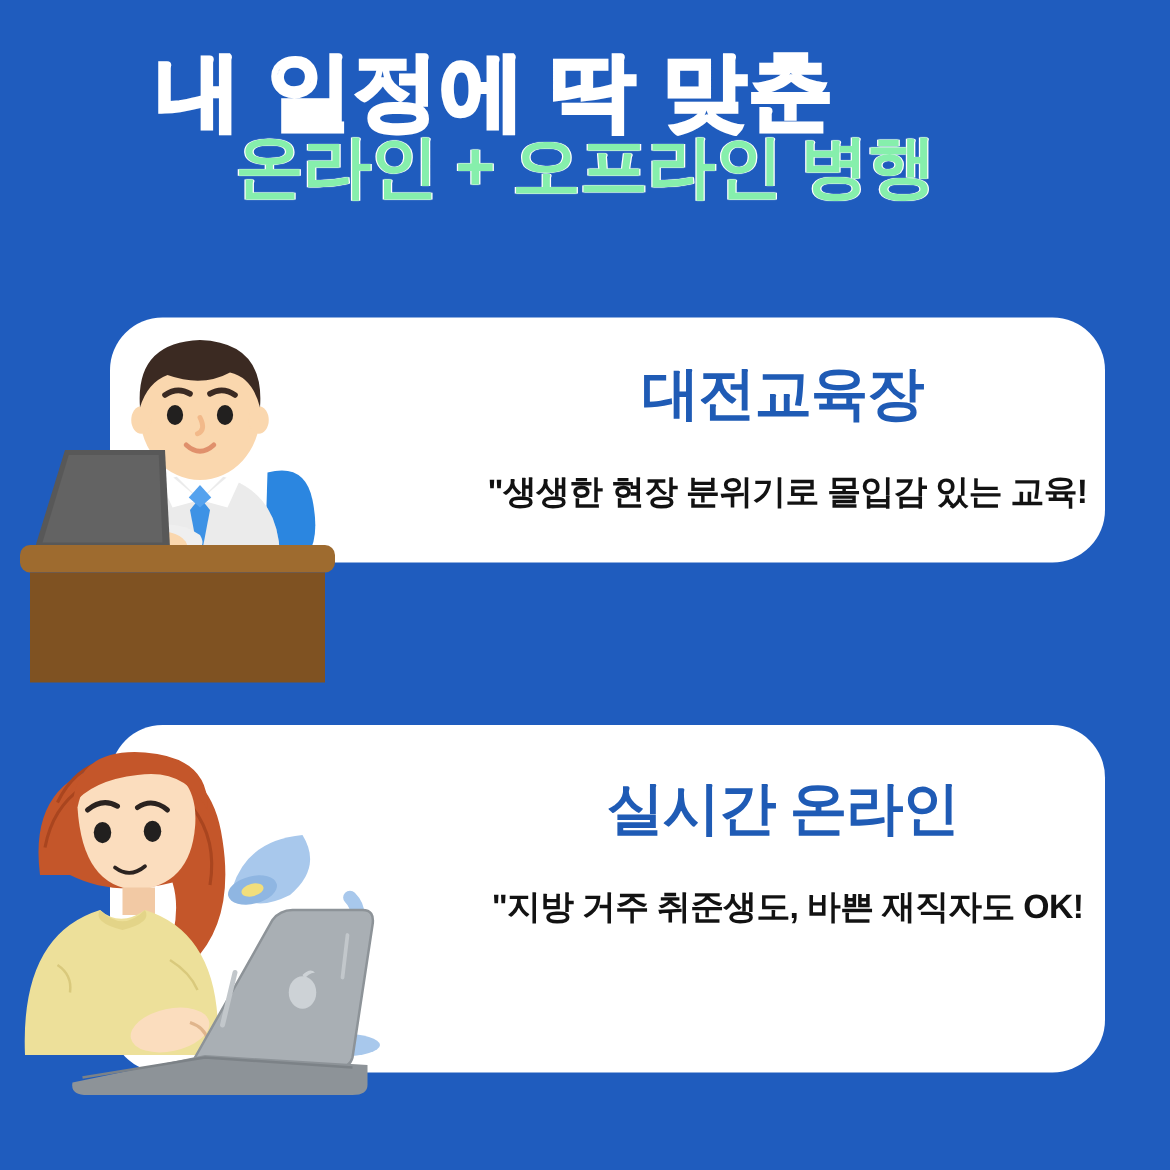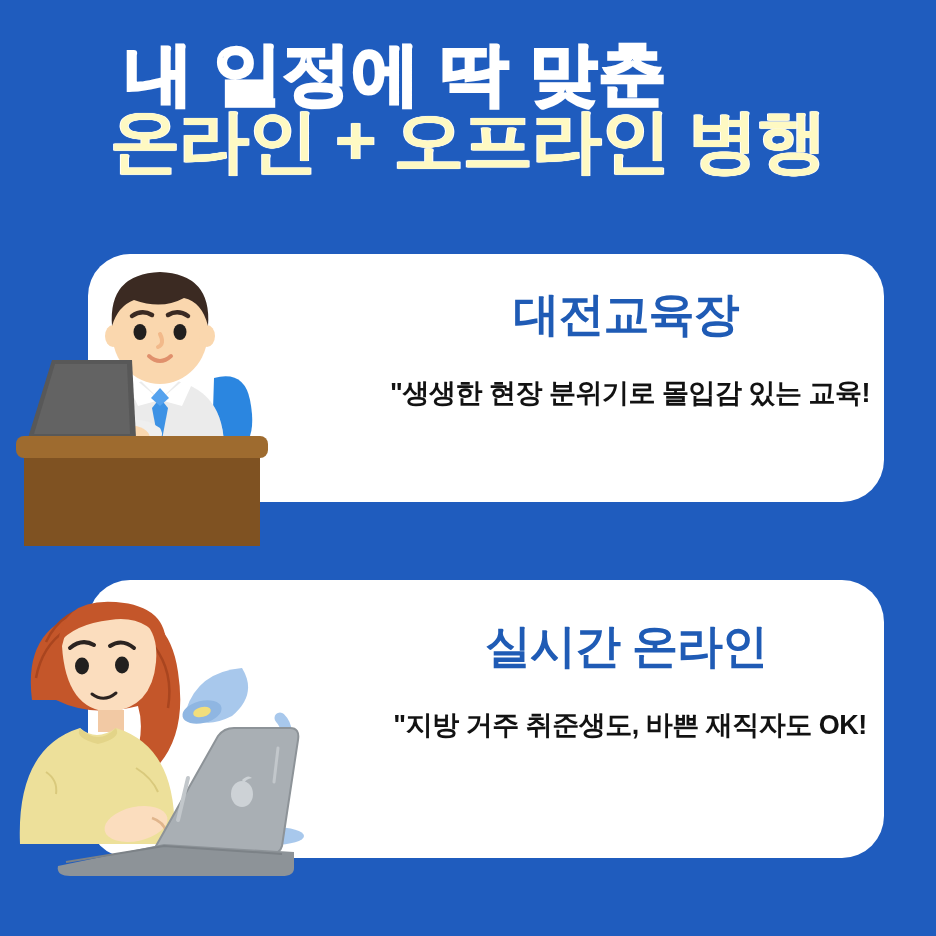--- a/index.html
+++ b/index.html
@@ -38,39 +38,39 @@
     -webkit-text-stroke: 3px #ffffff;
     text-stroke: 3px #ffffff;
     line-height: 1.05;
     white-space: nowrap;
   }
   .main-title {
     position: absolute;
     left: 0;
     top: 104px;
     width: 936px;
-    font-size: 70px;
+    font-size: 55px;
     font-weight: 900;
-    color: #fef9c3;
+    color: #86efac;
     letter-spacing: -1px;
     line-height: 1.08;
     white-space: nowrap;
     text-shadow: 0 0 1px #ffffff, 1px 0 0 #ffffff, -1px 0 0 #ffffff;
   }
 
   
   .card {
     position: absolute;
     left: 88px;
     width: 796px;
     background: #ffffff;
     border-radius: 42px;
     overflow: visible;
   }
-  .card-1 { top: 254px; height: 248px; }
+  .card-1 { top: 254px; height: 196px; }
   .card-2 { top: 580px; height: 278px; }
 
   .card-title {
     position: absolute;
     left: 280px;
     width: 516px;
     text-align: center;
     font-size: 46px;
     font-weight: 900;
     color: #1F5BB5;

